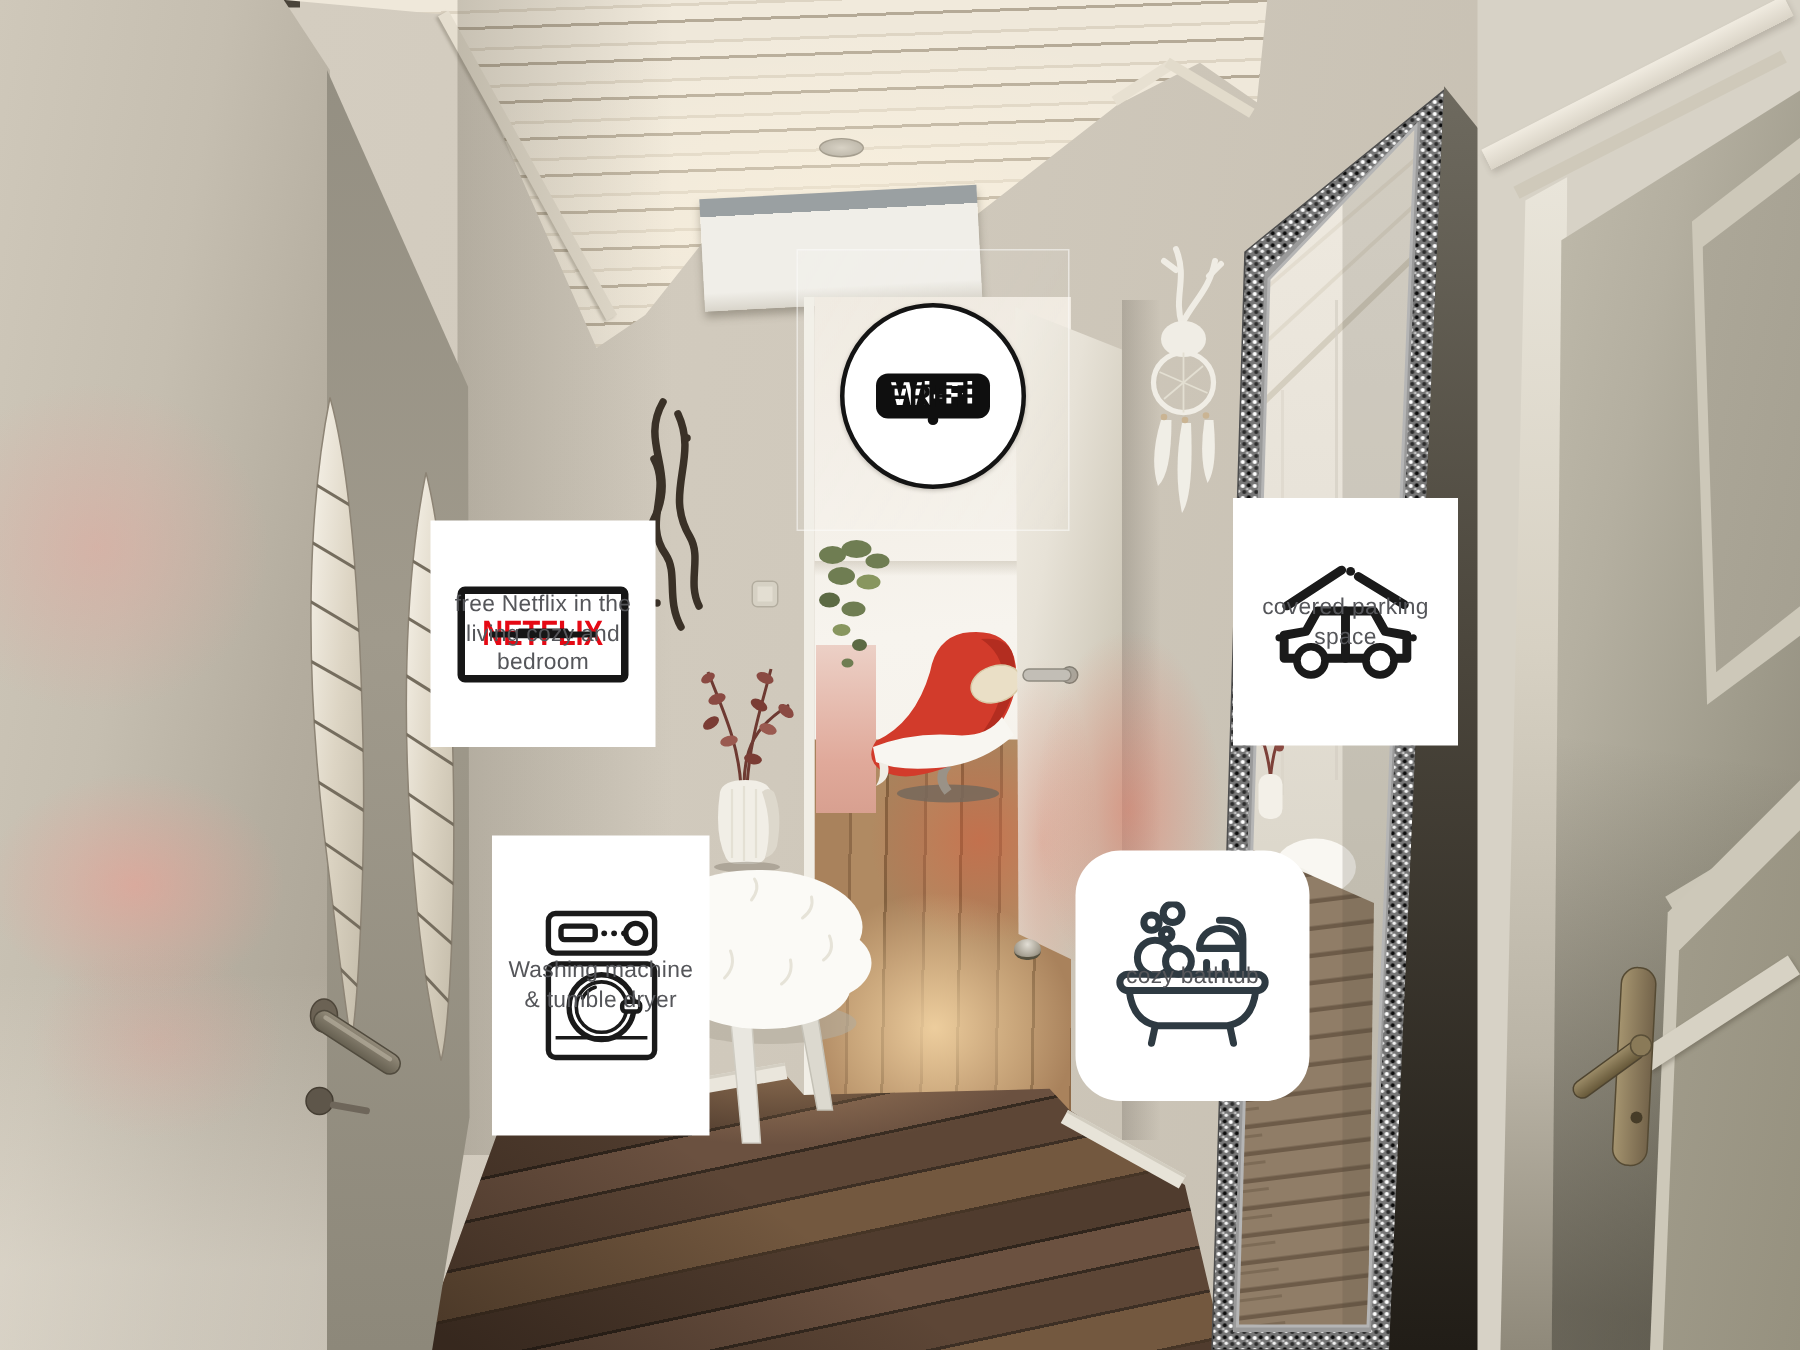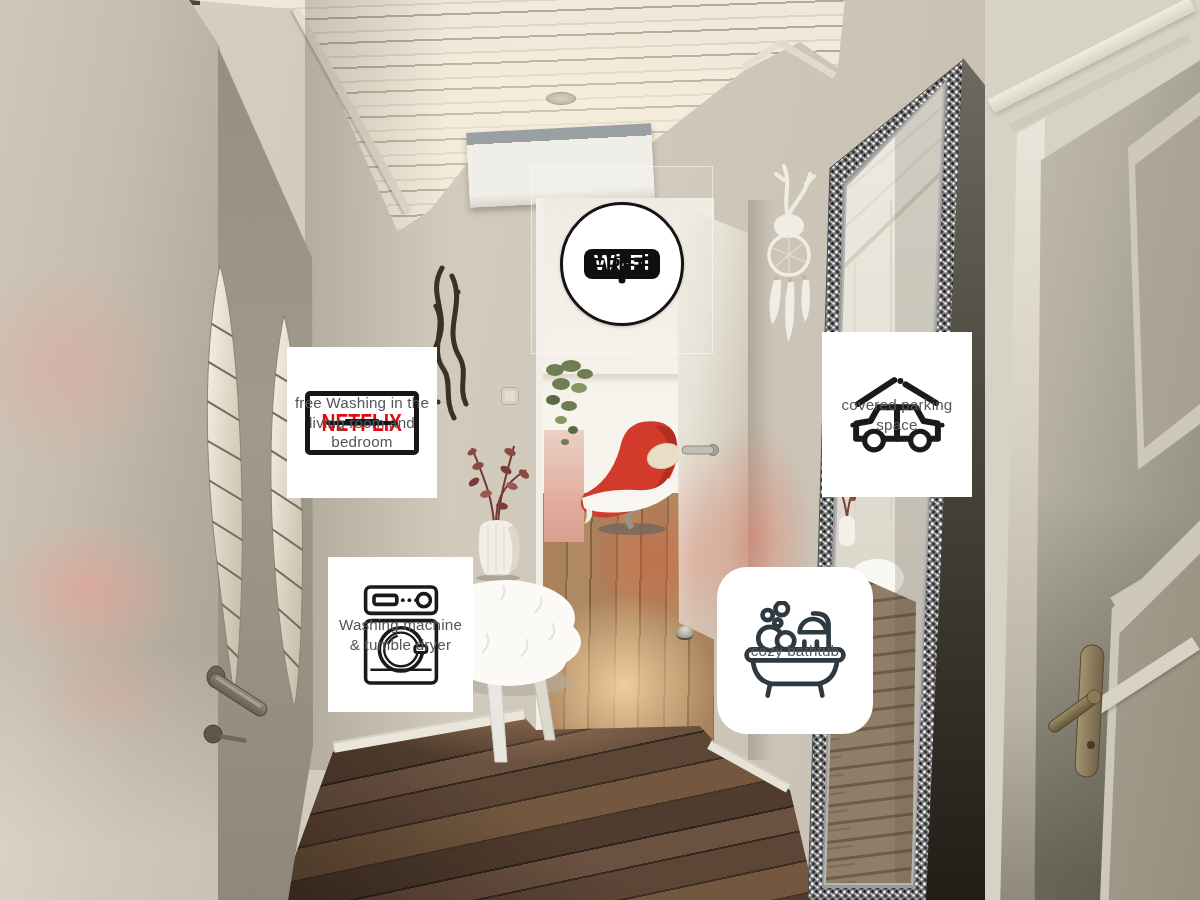--- a/index.html
+++ b/index.html
@@ -143,21 +143,21 @@
   .tv{position:static;width:114px;height:64px;border:5px solid #161616;border-radius:5px;
     background:#fff;display:flex;align-items:center;justify-content:center;}
   .tv-brand{position:static;color:var(--netflix-red);font-weight:bold;font-size:21px;
     letter-spacing:0;transform:scaleX(.92) scaleY(1.12);}
   .tv-stand{position:static;width:40px;height:7px;background:#161616;margin-top:-1px;
     clip-path:polygon(10% 0,90% 0,100% 100%,0 100%);}
   .tv-base{position:static;width:72px;height:4px;background:#161616;border-radius:2px;margin-top:1px;}
   .nf-caption{width:140px;}
   .badge-parking{left:822px;top:332px;width:150px;height:165px;gap:6px;}
   .pk-caption{width:128px;}
-  .badge-laundry{left:328px;top:557px;width:145px;height:155px;gap:8px;}
+  .badge-laundry{left:328px;top:557px;width:145px;height:200px;gap:8px;}
   .ld-caption{width:135px;}
   .badge-bath{left:717px;top:567px;width:156px;height:167px;gap:6px;border-radius:30px;}
   .bt-caption{width:140px;}
   .badge svg{position:static;}
 
   
   .wifi{left:560px;top:202px;width:124px;height:124px;border-radius:50%;
     background:var(--badge-bg);border:3.5px solid #141414;display:flex;flex-direction:column;
     align-items:center;justify-content:center;gap:2px;box-shadow:0 1px 3px rgba(40,30,20,.25);}
   .wifi-pill{position:static;background:var(--wifi-ink);color:#fff;font-weight:bold;
@@ -473,21 +473,21 @@
     <div class="wifi-pill">Wi-Fi</div>
     <div class="wifi-free">FREE</div>
   </div>
 
   <div class="badge badge-netflix">
     <div class="tv">
       <div class="tv-brand">NETFLIX</div>
     </div>
     <div class="tv-stand"></div>
     <div class="tv-base"></div>
-    <div class="caption nf-caption">free Washing in the living room and bedroom</div>
+    <div class="caption nf-caption">free Netflix in the living cozy and bedroom</div>
   </div>
 
   <div class="badge badge-parking">
     <svg width="104" height="92" viewBox="0 0 120 108">
       <g stroke="var(--icon-ink)" stroke-width="7" fill="none" stroke-linecap="round" stroke-linejoin="round">
         <path d="M14 41 L57 13"></path>
           <path d="M70 18 L106 40"></path>
         <path d="M12 64 L29 61 L38 45 L82 45 L91 61 L108 64 L108 82 L12 82 Z"></path>
         <path d="M60 45 V 82"></path>
       </g>

